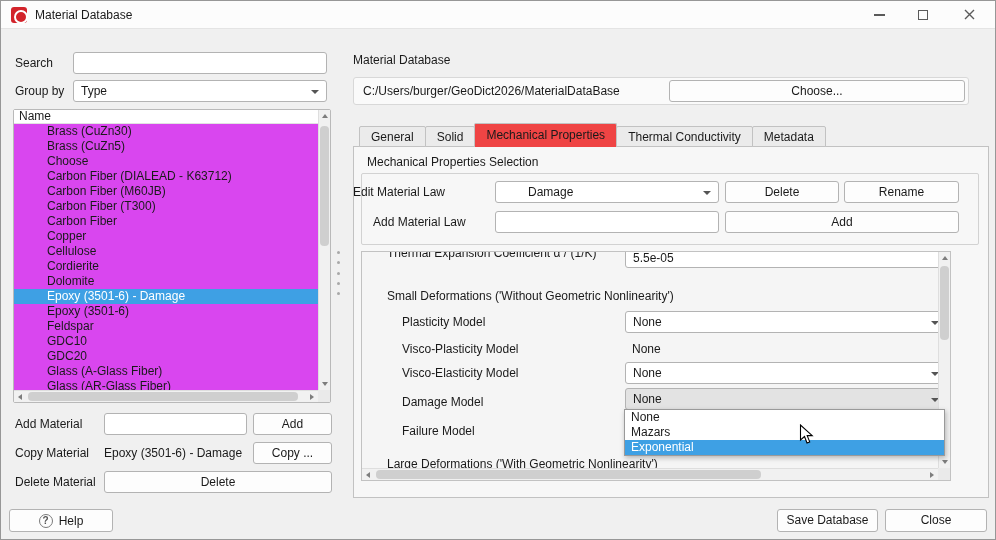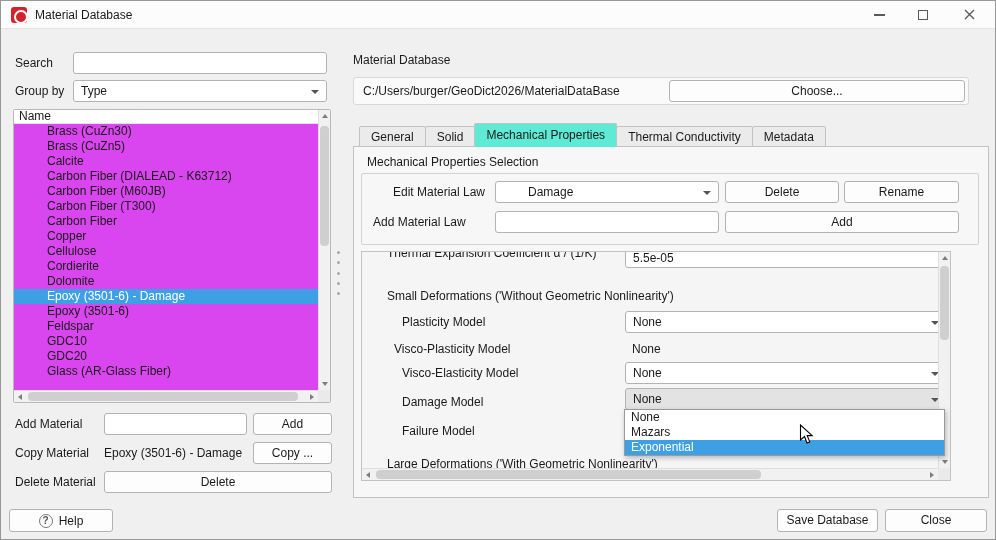--- a/index.html
+++ b/index.html
@@ -58,21 +58,21 @@
 
   
   .splitter { position:absolute; left:334px; top:250px; width:6px; height:44px;
               display:flex; flex-direction:column; align-items:center; justify-content:space-between; }
   .splitter i { width:3px; height:3px; background:#a8a8a8; border-radius:50%; }
 
   
   .tabs { position:absolute; left:358px; top:122px; height:24px; display:flex; align-items:flex-end; z-index:2; }
   .tab { height:21px; line-height:20px; padding:0 11px; background:#ebebeb;
          border:1px solid #c2c2c2; margin-right:-1px; border-top-left-radius:2px; border-top-right-radius:2px; }
-  .tab.active { height:24px; line-height:22px; background:#5eead4; border-bottom:none; z-index:3; }
+  .tab.active { height:24px; line-height:22px; background:#ef4444; border-bottom:none; z-index:3; }
   .tab-pane { position:absolute; left:352px; top:145px; width:636px; height:352px;
               background:#f7f7f7; border:1px solid #c2c2c2; z-index:1; }
 
   .group-frame { position:absolute; left:360px; top:172px; width:618px; height:72px;
                  border:1px solid #d2d2d2; border-radius:2px; z-index:2; }
 
   
   .scroll-frame { position:absolute; left:360px; top:250px; width:590px; height:230px;
                   background:#f5f5f5; border:1px solid #c2c2c2; z-index:2; }
   .scroll-viewport { position:absolute; left:0; top:0; right:12px; bottom:12px; overflow:hidden; }
@@ -122,34 +122,35 @@
   <span class="combo" style="left:72px; top:79px; width:254px;">
     <span>Type</span>
     <i class="combo-arrow"></i>
   </span>
 
   <div class="list-frame">
     <div class="list-header">Name</div>
     <div class="list-body">
       <div class="list-item">Brass (CuZn30)</div>
       <div class="list-item">Brass (CuZn5)</div>
-      <div class="list-item">Calcite</div>
+      <div class="list-item">Choose</div>
       <div class="list-item">Carbon Fiber (DIALEAD - K63712)</div>
       <div class="list-item">Carbon Fiber (M60JB)</div>
       <div class="list-item">Carbon Fiber (T300)</div>
       <div class="list-item">Carbon Fiber</div>
       <div class="list-item">Copper</div>
       <div class="list-item">Cellulose</div>
       <div class="list-item">Cordierite</div>
       <div class="list-item">Dolomite</div>
       <div class="list-item selected">Epoxy (3501-6) - Damage</div>
       <div class="list-item">Epoxy (3501-6)</div>
       <div class="list-item">Feldspar</div>
       <div class="list-item">GDC10</div>
       <div class="list-item">GDC20</div>
+      <div class="list-item">Glass (A-Glass Fiber)</div>
       <div class="list-item">Glass (AR-Glass Fiber)</div>
     </div>
     <div class="vsb">
       <span class="sb-btn" style="top:0;">
           <i class="tri-up"></i>
         </span>
       <span class="v-thumb" style="top:16px; height:120px;"></span>
       <span class="sb-btn" style="bottom:0;">
           <i class="tri-down"></i>
         </span>
@@ -202,21 +203,21 @@
     <span class="tab active">Mechanical Properties</span>
     <span class="tab">Thermal Conductivity</span>
     <span class="tab">Metadata</span>
   </div>
 
   <div class="tab-pane"></div>
 
   <span class="sec-lbl" style="left:366px; top:154px; z-index:2;">Mechanical Properties Selection</span>
   <div class="group-frame"></div>
 
-  <span class="lbl" style="left:392px; top:180px; z-index:2;">Edit Material Law</span>
+  <span class="lbl" style="left:352px; top:180px; z-index:2;">Edit Material Law</span>
   <span class="combo" style="left:494px; top:180px; width:224px; z-index:2;padding-left:32px;">
     <span>Damage</span>
     <i class="combo-arrow"></i>
   </span>
   <span class="btn" style="left:724px; top:180px; width:114px; z-index:2;">Delete</span>
   <span class="btn" style="left:843px; top:180px; width:115px; z-index:2;">Rename</span>
 
   <span class="lbl" style="left:372px; top:210px; z-index:2;">Add Material Law</span>
   <span class="input" style="left:494px; top:210px; width:224px; z-index:2;"></span>
   <span class="btn" style="left:724px; top:210px; width:234px; z-index:2;">Add</span>
@@ -228,21 +229,21 @@
       <span class="input" style="left:263px; top:-6px; width:322px; line-height:22px; padding-left:7px;">5.5e-05</span>
 
       <span class="sv-lbl" style="left:25px; top:33px;">Small Deformations ('Without Geometric Nonlinearity')</span>
 
       <span class="sv-lbl" style="left:40px; top:59px;">Plasticity Model</span>
       <span class="combo" style="left:263px; top:59px; width:322px;">
         <span>None</span>
         <i class="combo-arrow"></i>
       </span>
 
-      <span class="sv-lbl" style="left:32px; top:86px;text-align:right;">Visco-Plasticity Model</span>
+      <span class="sv-lbl" style="left:40px; top:86px;text-align:right;">Visco-Plasticity Model</span>
       <span class="sv-lbl" style="left:270px; top:86px;">None</span>
 
       <span class="sv-lbl" style="left:40px; top:110px;">Visco-Elasticity Model</span>
       <span class="combo" style="left:263px; top:110px; width:322px;">
         <span>None</span>
         <i class="combo-arrow"></i>
       </span>
 
       <span class="sv-lbl" style="left:40px; top:139px;">Damage Model</span>
       <span class="combo open" style="left:263px; top:136px; width:322px;">

